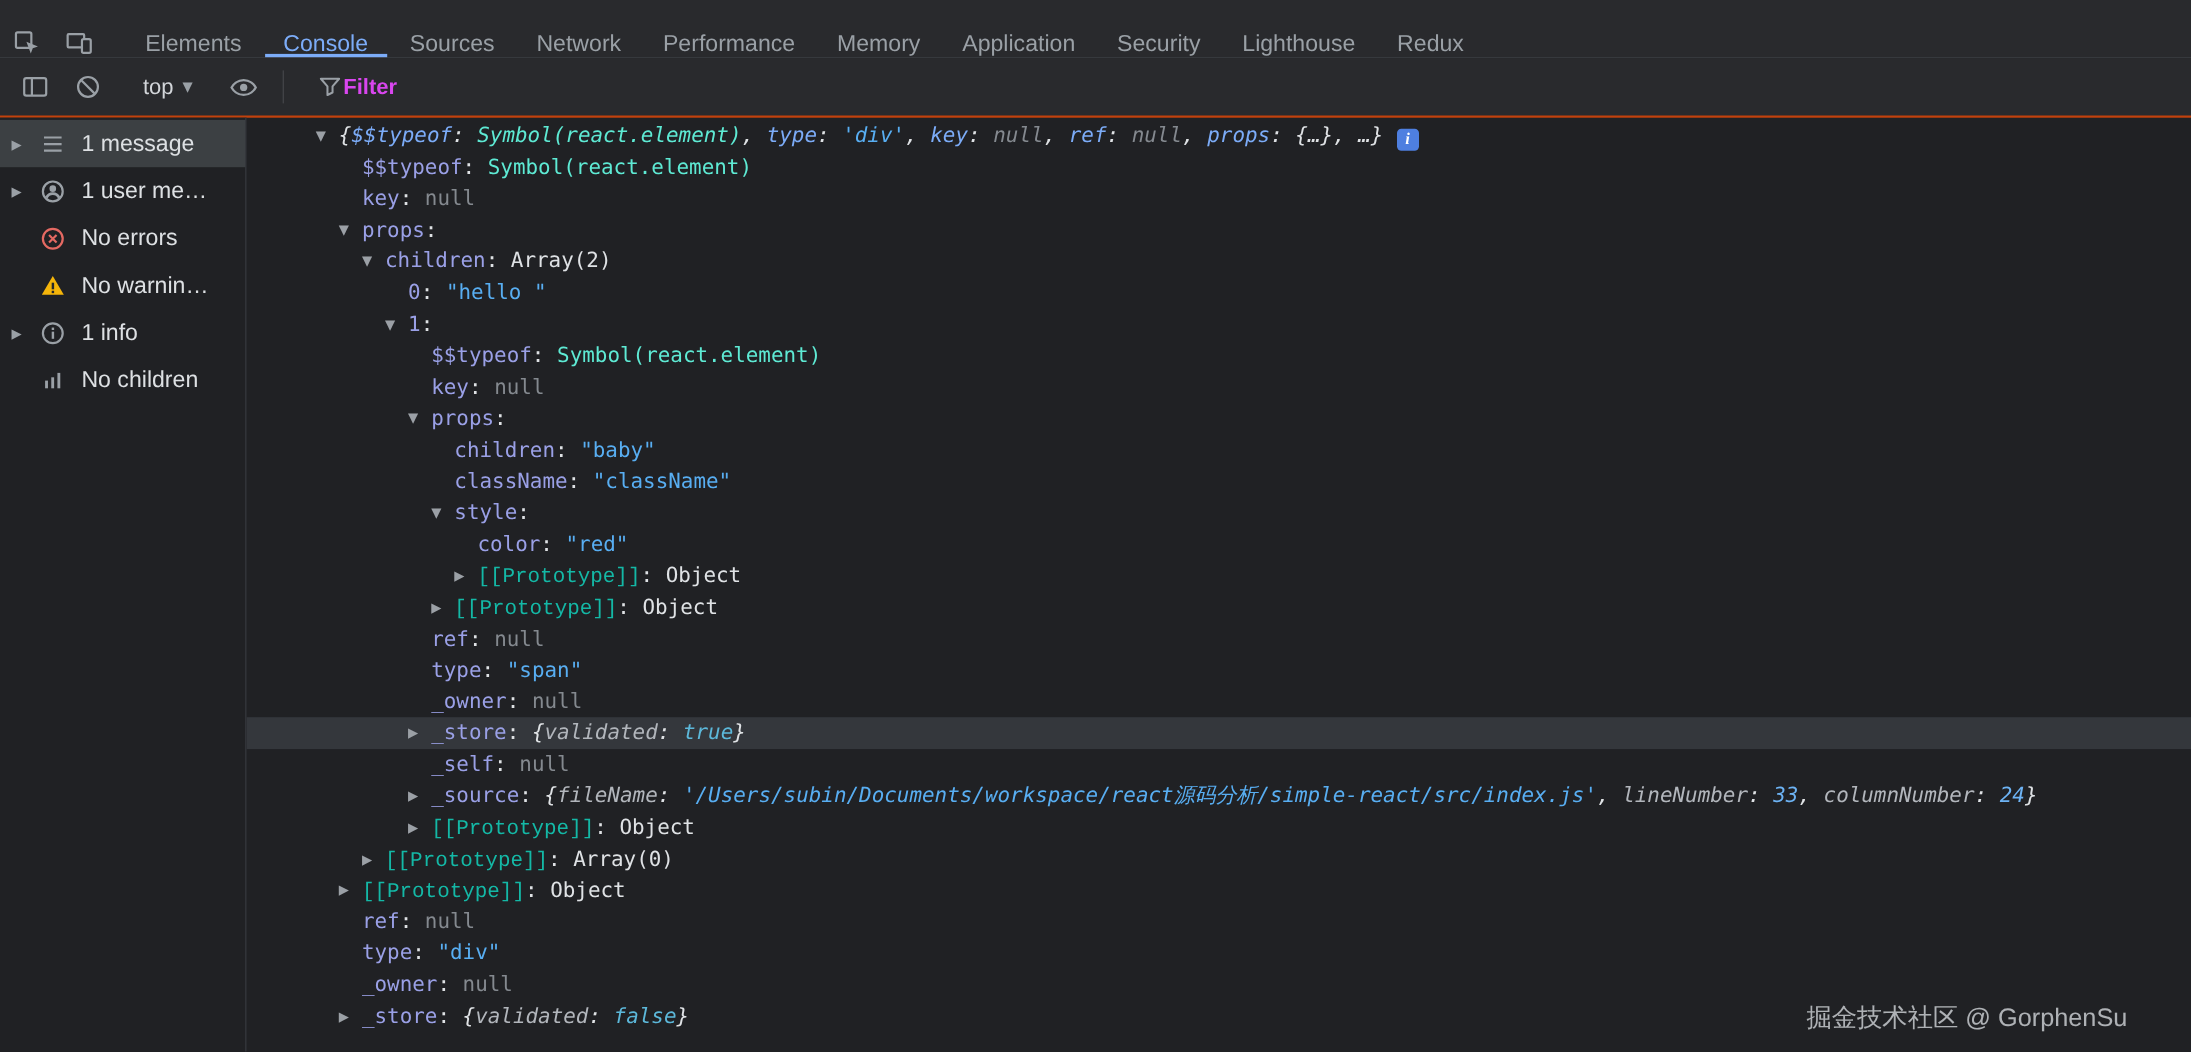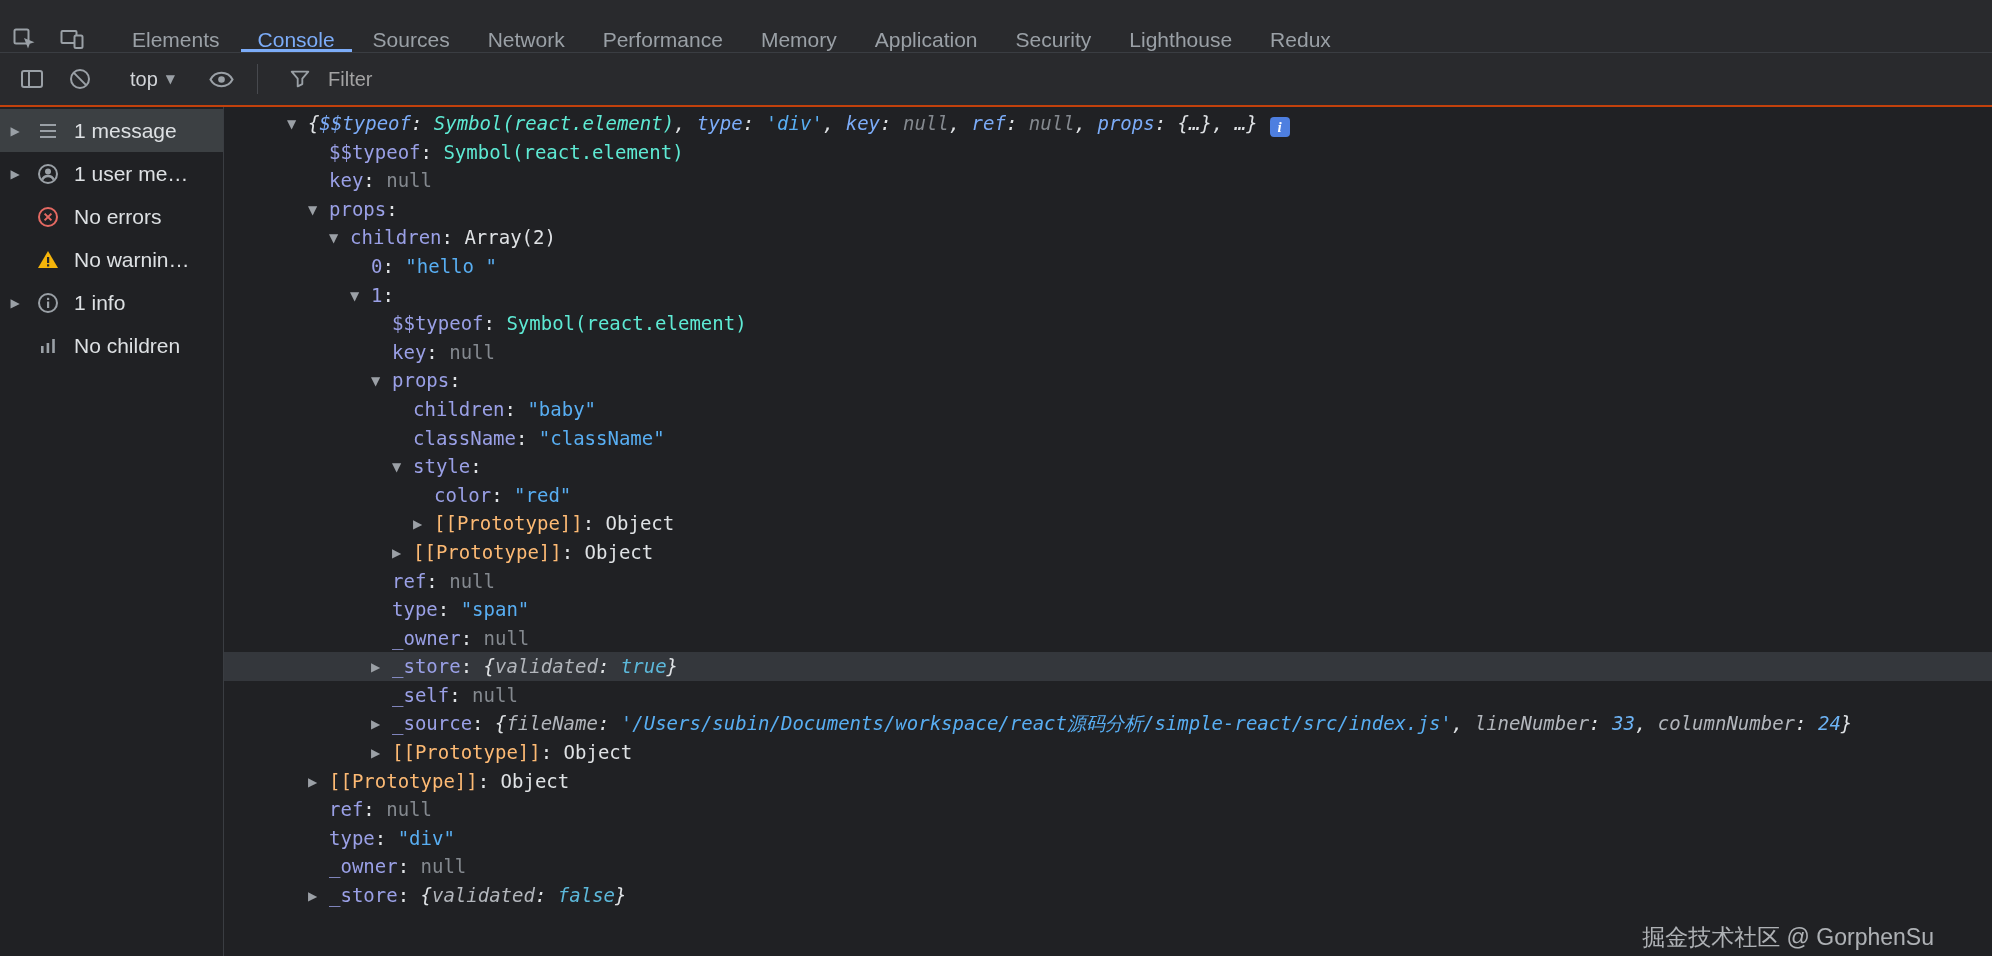--- a/index.html
+++ b/index.html
@@ -24,21 +24,21 @@
     content:"";position:absolute;left:2px;right:2px;bottom:0;height:3px;background:#7cacf8;
   }
   
   .toolbar2{
     height:52px;background:#292a2d;border-bottom:2px solid #c2410c;
     display:flex;align-items:center;padding-left:8px;
   }
   .context-sel{display:flex;align-items:center;margin:0 22px 0 26px;color:#d2d5d9;font-size:20px;}
   .context-sel .dd{color:#9aa0a6;font-size:12px;margin-left:8px;font-family:"DejaVu Sans",sans-serif;}
   .filter-box{display:flex;align-items:center;margin-left:18px;}
-  .filter-box .ph{color:#a3a3a3;font-size:20px;margin-left:16px;}
+  .filter-box .ph{color:#d946ef;font-size:20px;margin-left:0;font-weight:bold;}
   
   .main{display:flex;height:850px;position:relative;}
   .sidebar{
     width:223px;border-right:1px solid #3a3d42;flex:none;padding-top:2px;
     background:#202124;
   }
   .side-item{height:43px;display:flex;align-items:center;color:#dde0e3;font-size:21px;}
   .side-item.selected{background:#3c4043;}
   .side-item .caret{
     width:30px;text-align:center;color:#9aa0a6;font-size:12px;flex:none;
@@ -59,30 +59,30 @@
   }
   .tk-key{color:#9aa0e6;}
   .tk-bkey{color:#7cacf8;}
   .tk-pkey{color:#b2b6bc;}
   .tk-str{color:#58aef2;}
   .tk-num{color:#6db3f4;}
   .tk-bool{color:#5cb8da;}
   .tk-nul{color:#84898f;}
   .tk-obj{color:#dfe2e5;}
   .tk-sym{color:#5eead4;}
-  .tk-proto{color:#fdba74;}
+  .tk-proto{color:#14b8a6;font-family:Liberation Mono, monospace;}
   .it{font-style:italic;}
   .info-badge{
     display:inline-block;width:20px;height:20px;line-height:20px;margin-left:12px;
     background:#4e7fe0;color:#fff;border-radius:4px;text-align:center;
     font-family:"Liberation Serif",serif;font-style:italic;font-weight:bold;font-size:15px;
     vertical-align:-2px;
   }
   .watermark{
-    position:absolute;right:58px;bottom:4px;color:rgba(222,226,230,0.75);
+    position:absolute;right:58px;bottom:16px;color:rgba(222,226,230,0.75);
     font-size:23px;font-family:"Liberation Sans",sans-serif;pointer-events:none;
   }
   svg{display:block;}
 </style>
 </head>
 <body>
 
 <div class="tabbar">
   <div class="icon-btn">
     <svg width="26" height="26" viewBox="0 0 26 26">
@@ -228,20 +228,21 @@
       <div class="console-row" style="padding-left: 189px;"><div class="arrow"></div><span class="tk-key">color</span><span class="tk-obj">: </span><span class="tk-str">"red"</span></div>
       <div class="console-row" style="padding-left: 189px;"><div class="arrow">▶</div><span class="tk-proto">[[Prototype]]</span><span class="tk-obj">: </span><span class="tk-obj">Object</span></div>
       <div class="console-row" style="padding-left: 168px;"><div class="arrow">▶</div><span class="tk-proto">[[Prototype]]</span><span class="tk-obj">: </span><span class="tk-obj">Object</span></div>
       <div class="console-row" style="padding-left: 147px;"><div class="arrow"></div><span class="tk-key">ref</span><span class="tk-obj">: </span><span class="tk-nul">null</span></div>
       <div class="console-row" style="padding-left: 147px;"><div class="arrow"></div><span class="tk-key">type</span><span class="tk-obj">: </span><span class="tk-str">"span"</span></div>
       <div class="console-row" style="padding-left: 147px;"><div class="arrow"></div><span class="tk-key">_owner</span><span class="tk-obj">: </span><span class="tk-nul">null</span></div>
       <div class="console-row hl" style="padding-left: 147px;"><div class="arrow">▶</div><span class="tk-key">_store</span><span class="tk-obj">: </span><span class="tk-obj it">{</span><span class="tk-pkey it">validated</span><span class="tk-obj it">: </span><span class="tk-bool it">true</span><span class="tk-obj it">}</span></div>
       <div class="console-row" style="padding-left: 147px;"><div class="arrow"></div><span class="tk-key">_self</span><span class="tk-obj">: </span><span class="tk-nul">null</span></div>
       <div class="console-row" style="padding-left: 147px;"><div class="arrow">▶</div><span class="tk-key">_source</span><span class="tk-obj">: </span><span class="tk-obj it">{</span><span class="tk-pkey it">fileName</span><span class="tk-obj it">: </span><span class="tk-str it">'/Users/subin/Documents/workspace/react源码分析/simple-react/src/index.js'</span><span class="tk-obj it">, </span><span class="tk-pkey it">lineNumber</span><span class="tk-obj it">: </span><span class="tk-num it">33</span><span class="tk-obj it">, </span><span class="tk-pkey it">columnNumber</span><span class="tk-obj it">: </span><span class="tk-num it">24</span><span class="tk-obj it">}</span></div>
       <div class="console-row" style="padding-left: 147px;"><div class="arrow">▶</div><span class="tk-proto">[[Prototype]]</span><span class="tk-obj">: </span><span class="tk-obj">Object</span></div>
+      <div class="console-row" style="padding-left: 105px;"><div class="arrow">▶</div><span class="tk-proto">[[Prototype]]</span><span class="tk-obj">: </span><span class="tk-obj">Array(0)</span></div>
       <div class="console-row" style="padding-left: 84px;"><div class="arrow">▶</div><span class="tk-proto">[[Prototype]]</span><span class="tk-obj">: </span><span class="tk-obj">Object</span></div>
       <div class="console-row" style="padding-left: 84px;"><div class="arrow"></div><span class="tk-key">ref</span><span class="tk-obj">: </span><span class="tk-nul">null</span></div>
       <div class="console-row" style="padding-left: 84px;"><div class="arrow"></div><span class="tk-key">type</span><span class="tk-obj">: </span><span class="tk-str">"div"</span></div>
       <div class="console-row" style="padding-left: 84px;"><div class="arrow"></div><span class="tk-key">_owner</span><span class="tk-obj">: </span><span class="tk-nul">null</span></div>
       <div class="console-row" style="padding-left: 84px;"><div class="arrow">▶</div><span class="tk-key">_store</span><span class="tk-obj">: </span><span class="tk-obj it">{</span><span class="tk-pkey it">validated</span><span class="tk-obj it">: </span><span class="tk-bool it">false</span><span class="tk-obj it">}</span></div>
     </div>
   <div class="watermark">掘金技术社区 @ GorphenSu</div>
 </div>
 
 </body></html>

